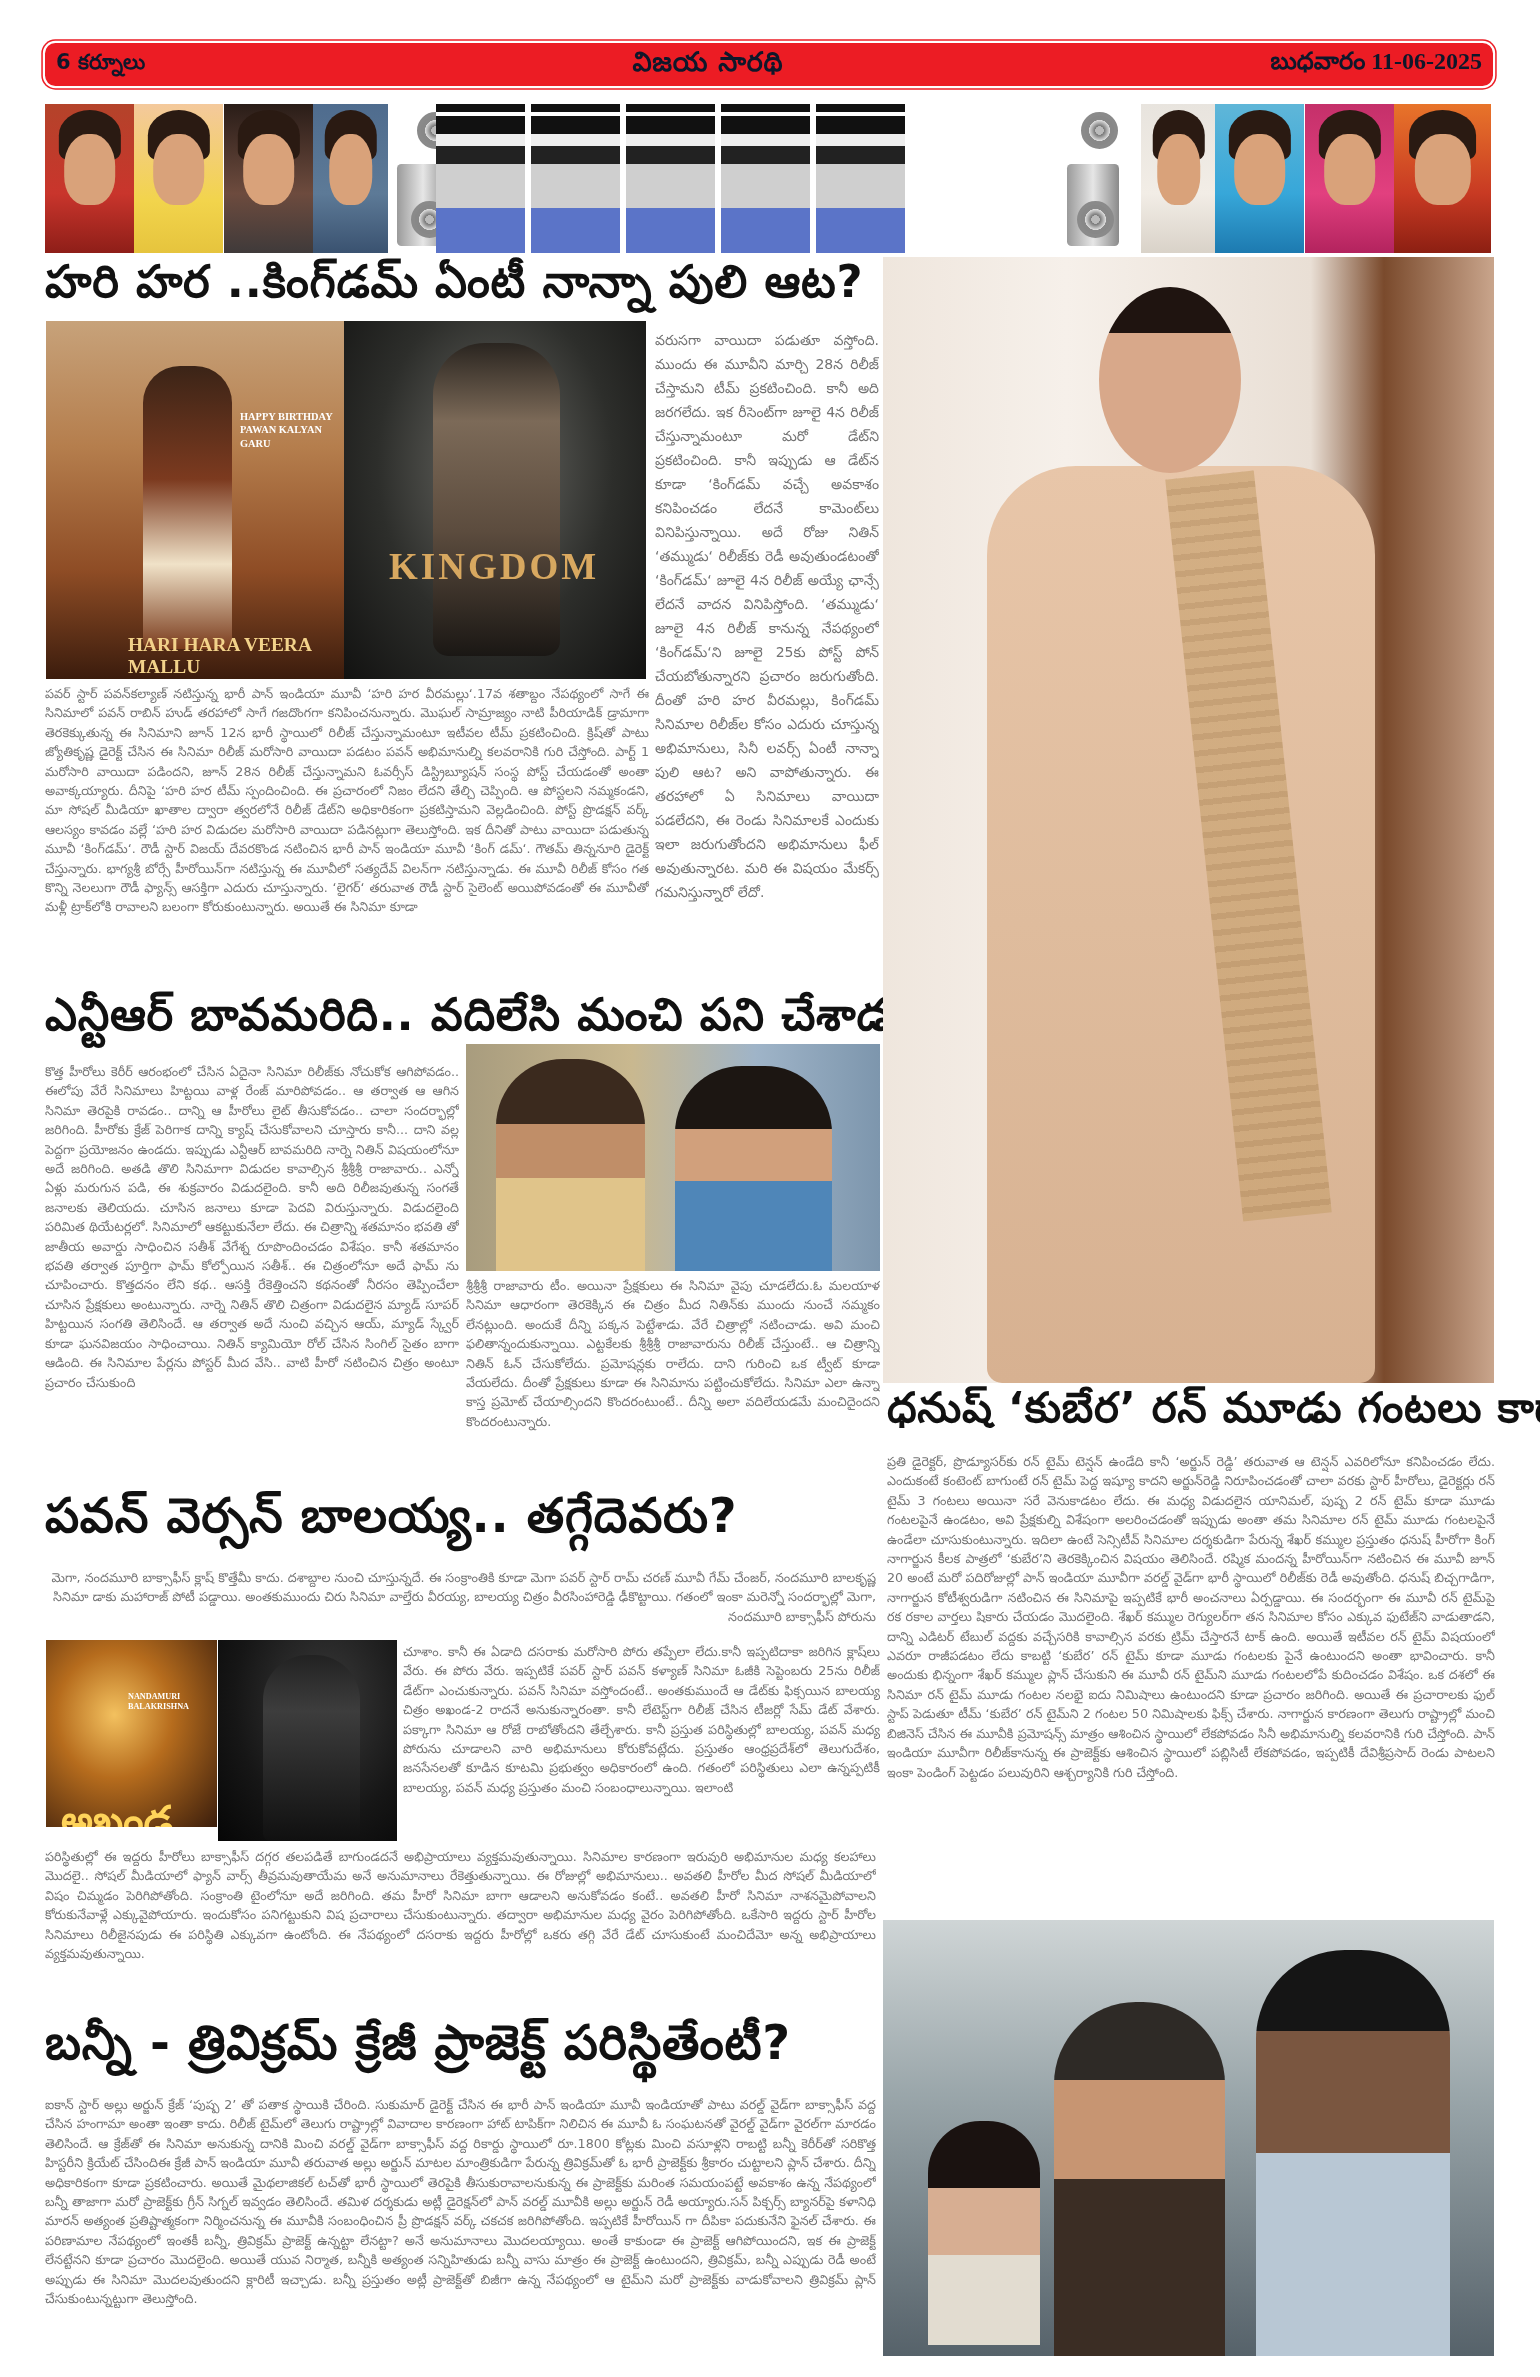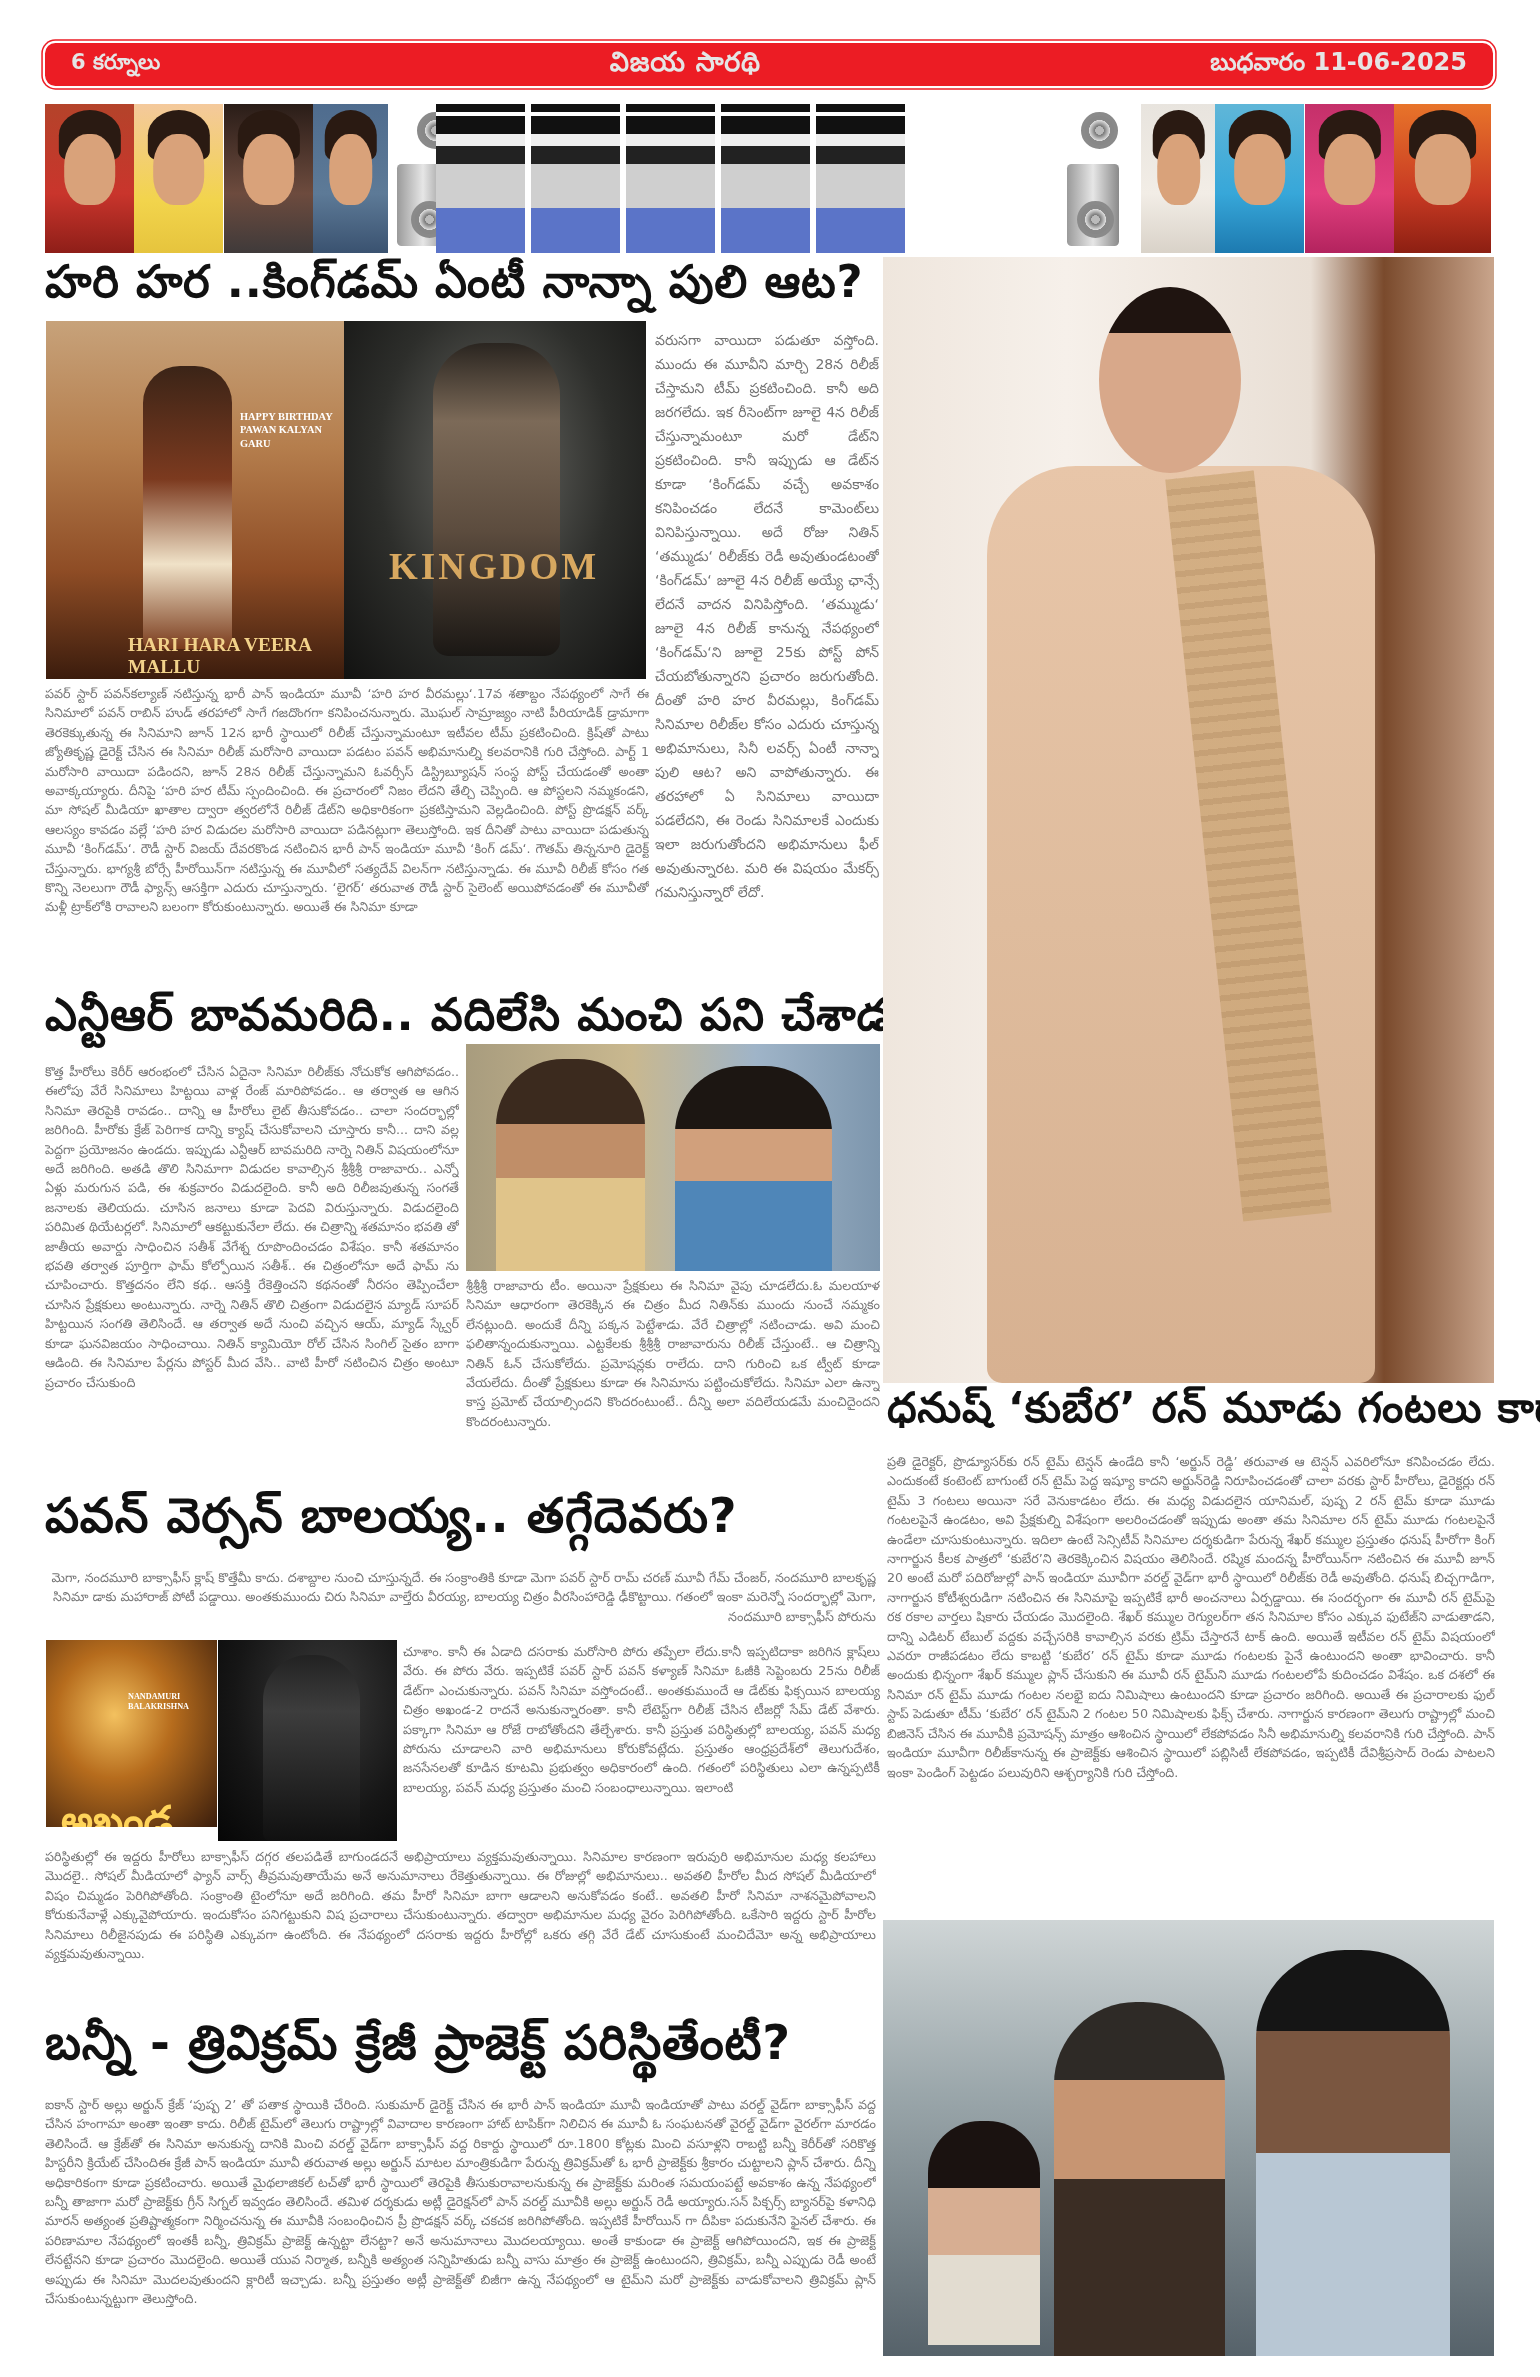--- a/index.html
+++ b/index.html
@@ -4,24 +4,24 @@
 <style>
   html, body { margin: 0; padding: 0; background: #ffffff; }
   body { width: 1541px; height: 2377px; position: relative; overflow: hidden;
          font-family: "DejaVu Sans", sans-serif; color: #1a1a1a; }
 
   
   .masthead { position: absolute; left: 45px; top: 43px; width: 1448px; height: 43px;
               background: #ec1c24; border-radius: 10.4px;
               box-shadow: 0 0 0 2.2px #fff, 0 0 0 3.7px #ec1c24;
               display: flex; align-items: center; justify-content: space-between;
-              padding: 0 26px; box-sizing: border-box; color: #e5e5e5; }
+              padding: 0 11px; box-sizing: border-box; color: #0f172a; }
   .masthead .pg { font-size: 21px; font-weight: bold; }
   .masthead .paper { font-size: 27px; font-weight: bold; letter-spacing: 0.7px; }
-  .masthead .date { font-size: 24px; font-weight: bold; }
+  .masthead .date { font-size: 24px; font-weight: bold; font-family: Liberation Serif, serif; }
 
   
   .banner { position: absolute; left: 45px; top: 104px; width: 1448px; height: 149px; }
   .star { position: absolute; top: 0; height: 149px; box-sizing: border-box; overflow: hidden; }
   .star .face { position: absolute; left: 50%; top: 20%; width: 58%; height: 48%;
                 transform: translateX(-50%); border-radius: 45% 45% 40% 40%;
                 background: #d9a27a; }
   .star .hair { position: absolute; left: 50%; top: 4%; width: 70%; height: 34%;
                 transform: translateX(-50%); border-radius: 50% 50% 20% 20%; background: #2a1a12; }
   .projector { position: absolute; top: 7.5px; width: 75px; height: 138px; }

